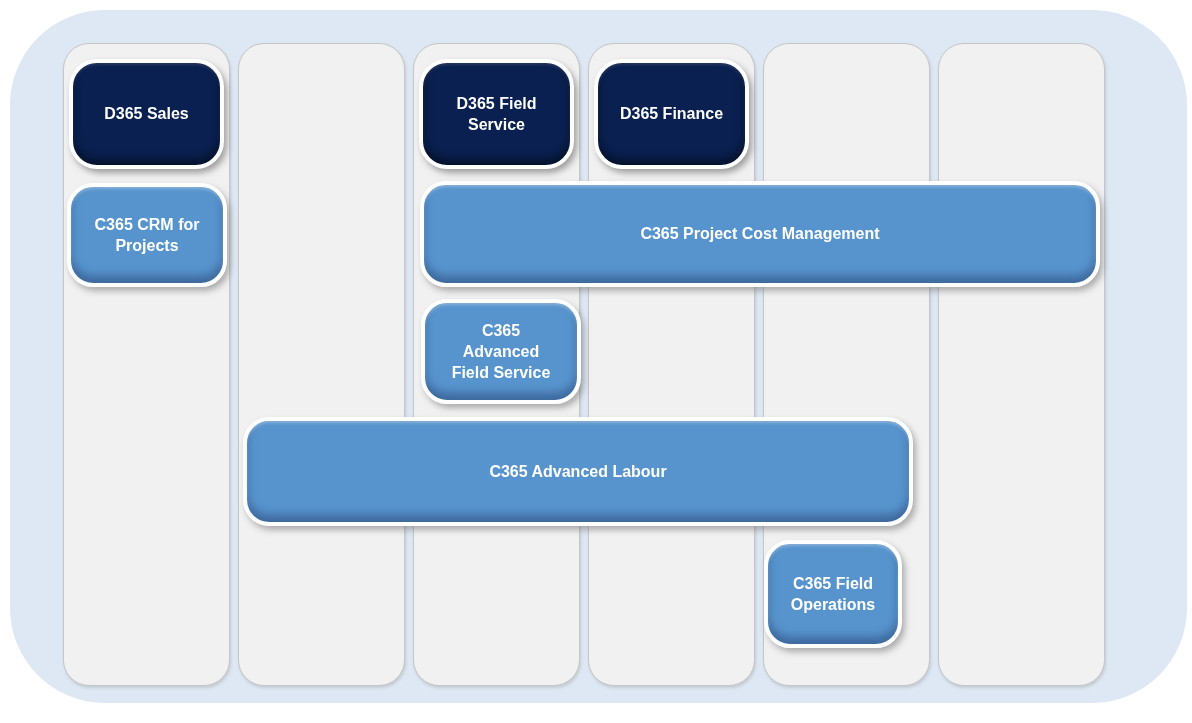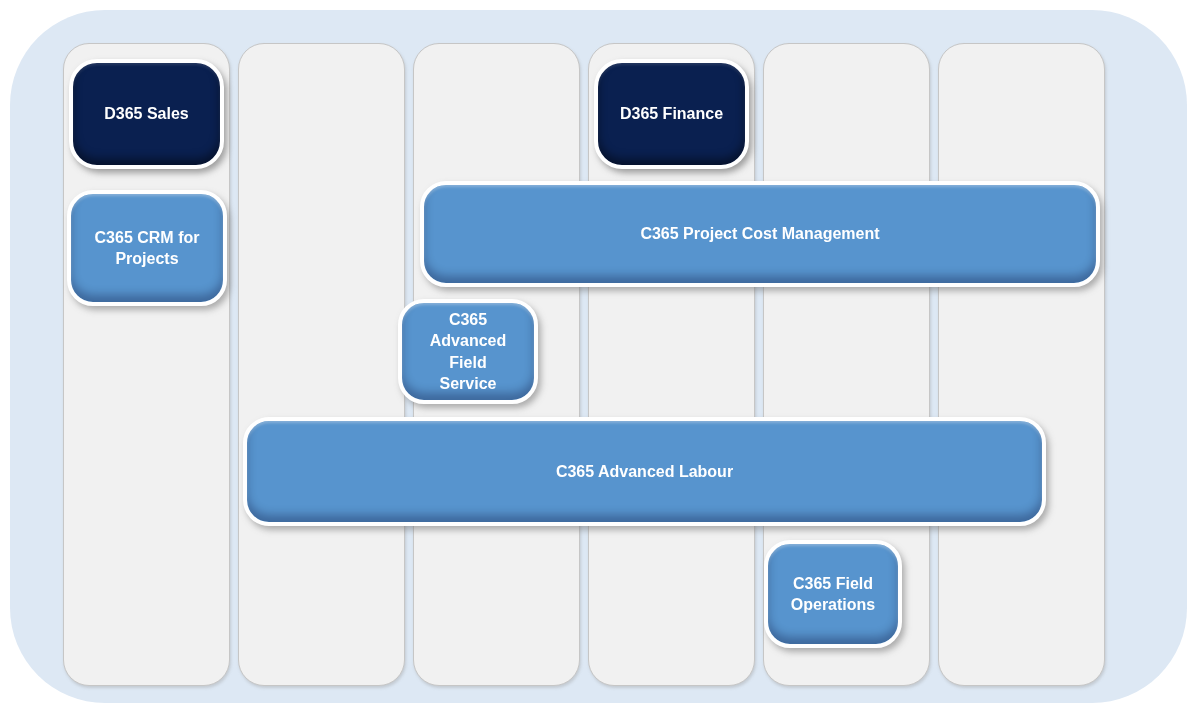--- a/index.html
+++ b/index.html
@@ -63,25 +63,26 @@
 <div class="panel">
 
   <div class="column" style="left:53px"></div>
   <div class="column" style="left:228px"></div>
   <div class="column" style="left:403px"></div>
   <div class="column" style="left:578px"></div>
   <div class="column" style="left:753px"></div>
   <div class="column" style="left:928px"></div>
 
   <div class="box product" style="left:59px">D365 Sales</div>
+  <div class="box product" style="left:409px">D365 Field Service</div>
   <div class="box product" style="left:584px">D365 Finance</div>
 
-  <div class="box addon" style="left:57px;top:180px;width:160px;height:116px">C365 CRM for Projects</div>
+  <div class="box addon" style="left:57px;top:173px;width:160px;height:104px">C365 CRM for Projects</div>
 
   <div class="box addon" style="left:410px;top:171px;width:680px;height:106px">C365 Project Cost Management</div>
 
-  <div class="box addon tight" style="left:388px;top:289px;width:140px;height:105px">C365 Advanced Field Service</div>
+  <div class="box addon tight" style="left:411px;top:289px;width:160px;height:105px">C365 Advanced Field Service</div>
 
-  <div class="box addon" style="left:233px;top:407px;width:803px;height:109px">C365 Advanced Labour</div>
+  <div class="box addon" style="left:233px;top:407px;width:670px;height:109px">C365 Advanced Labour</div>
 
   <div class="box addon" style="left:754px;top:530px;width:138px;height:108px">C365 Field Operations</div>
 
 </div>
 
 </body></html>

